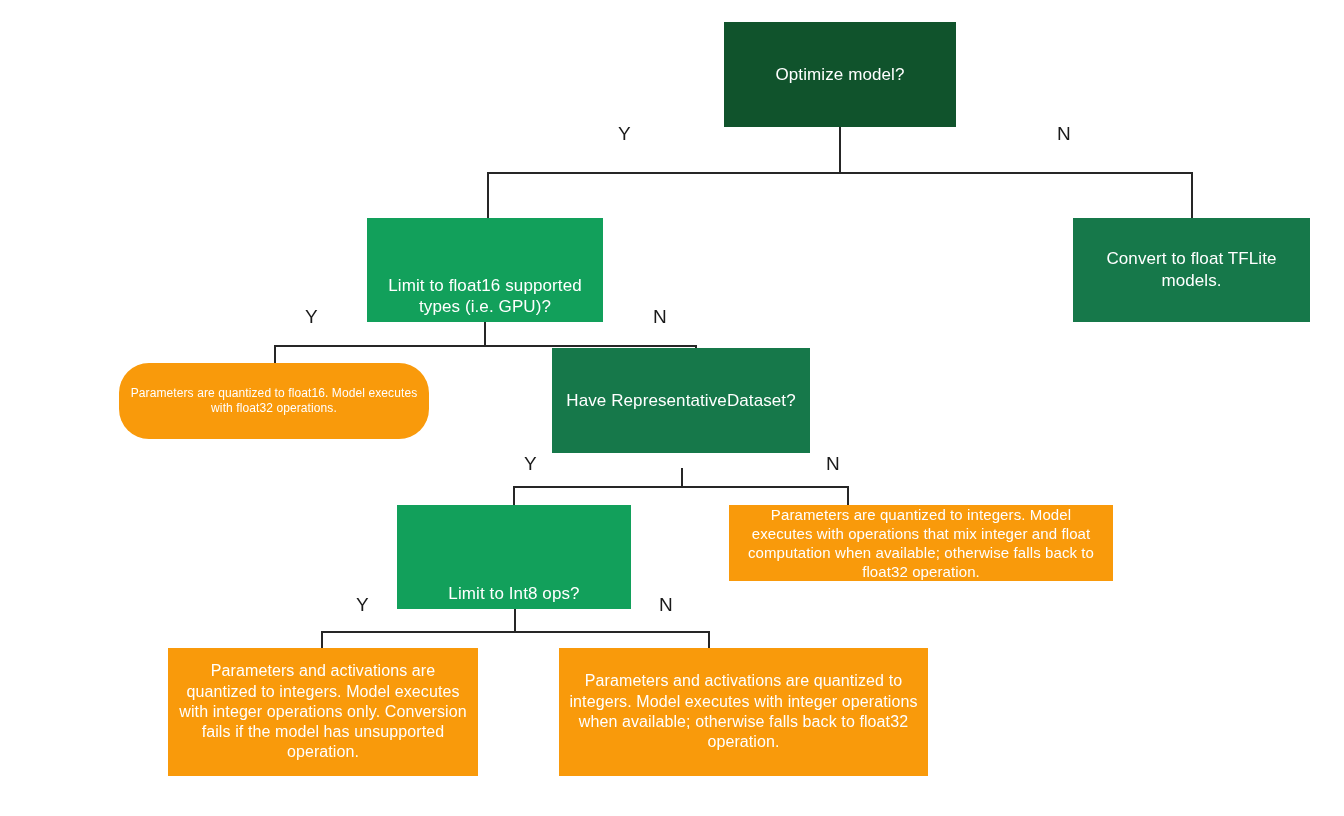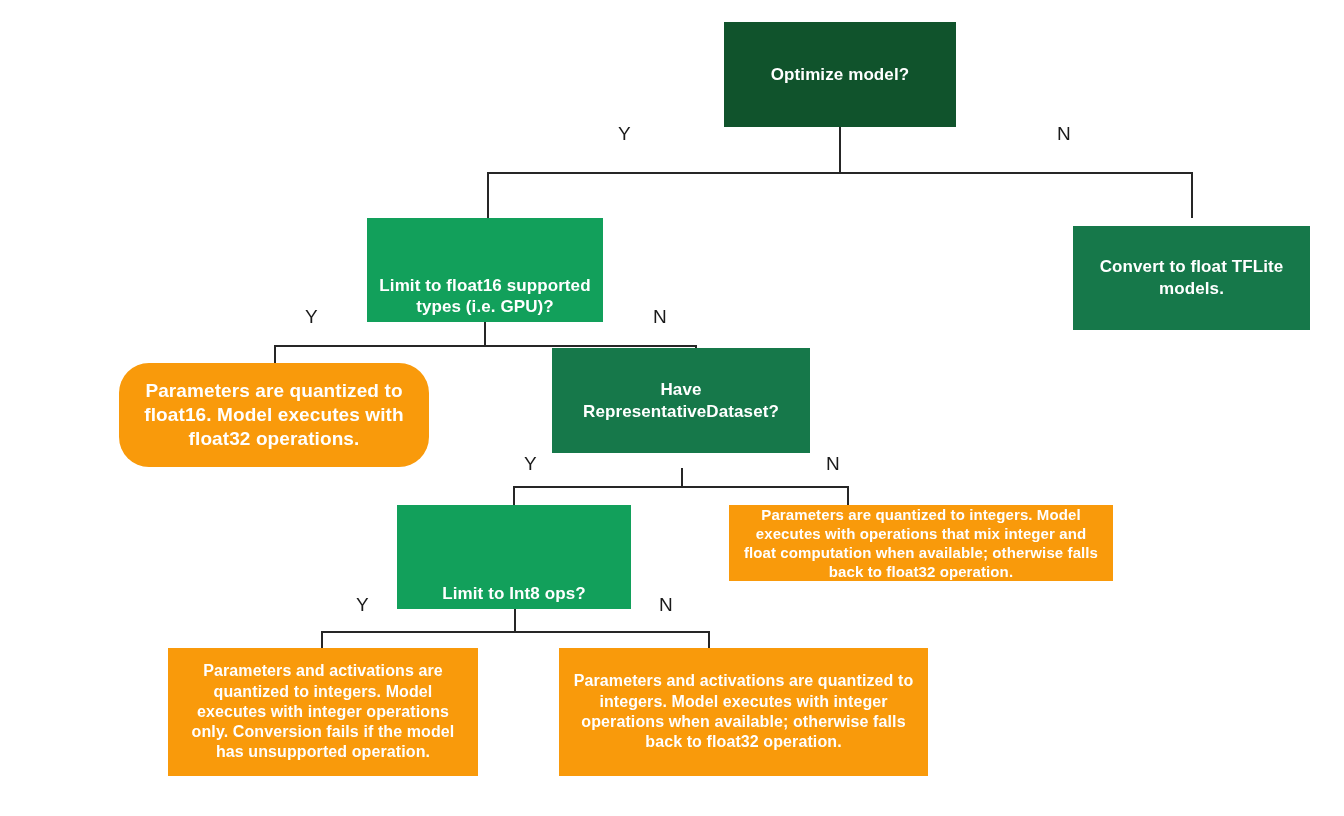--- a/index.html
+++ b/index.html
@@ -17,21 +17,21 @@
     background: #ffffff;
     overflow: hidden;
   }
   .node {
     position: absolute;
     display: flex;
     align-items: center;
     justify-content: center;
     text-align: center;
     color: #ffffff;
-    font-weight: bold;
+    font-weight: normal;
     line-height: 1.27;
     box-sizing: border-box;
     padding: 4px 10px;
     letter-spacing: 0.1px;
   }
   .node-dark   { background: #10532C; }
   .node-mid    { background: #16784A; }
   .node-bright { background: #12A05B; align-items: flex-end; }
   .node-orange { background: #F99A0B; }
 
@@ -73,24 +73,24 @@
       <div class="edge edge-v" style="left: 321px; top: 631px; height: 19px; background: rgb(38, 38, 38);"></div>
       <div class="edge edge-v" style="left: 708px; top: 631px; height: 19px; background: rgb(38, 38, 38);"></div>
     </div>
   <div id="nodes-layer">
       <div class="node node-dark" style="left: 724px; top: 22px; width: 232px; height: 105px; font-size: 17px;">
         <span>Optimize model?</span>
       </div>
       <div class="node node-bright" style="left: 367px; top: 218px; width: 236px; height: 104px; font-size: 17px;">
         <span>Limit to float16 supported types (i.e. GPU)?</span>
       </div>
-      <div class="node node-mid" style="left: 1073px; top: 218px; width: 237px; height: 104px; font-size: 17px; margin-top: 8px;">
+      <div class="node node-mid" style="left: 1073px; top: 218px; width: 237px; height: 104px; font-size: 17px;">
         <span>Convert to float TFLite models.</span>
       </div>
-      <div class="node node-orange" style="left: 119px; top: 363px; width: 310px; height: 104px; font-size: 19px; border-radius: 30px;">
+      <div class="node node-orange" style="left: 119px; top: 363px; width: 310px; height: 76px; font-size: 12px; border-radius: 30px;">
         <span>Parameters are quantized to float16. Model executes with float32 operations.</span>
       </div>
       <div class="node node-mid" style="left: 552px; top: 348px; width: 258px; height: 105px; font-size: 17px;">
         <span>Have RepresentativeDataset?</span>
       </div>
       <div class="node node-bright" style="left: 397px; top: 505px; width: 234px; height: 104px; font-size: 17px;">
         <span>Limit to Int8 ops?</span>
       </div>
       <div class="node node-orange" style="left: 729px; top: 505px; width: 384px; height: 76px; font-size: 15px;">
         <span>Parameters are quantized to integers. Model executes with operations that mix integer and float computation when available; otherwise falls back to float32 operation.</span>

